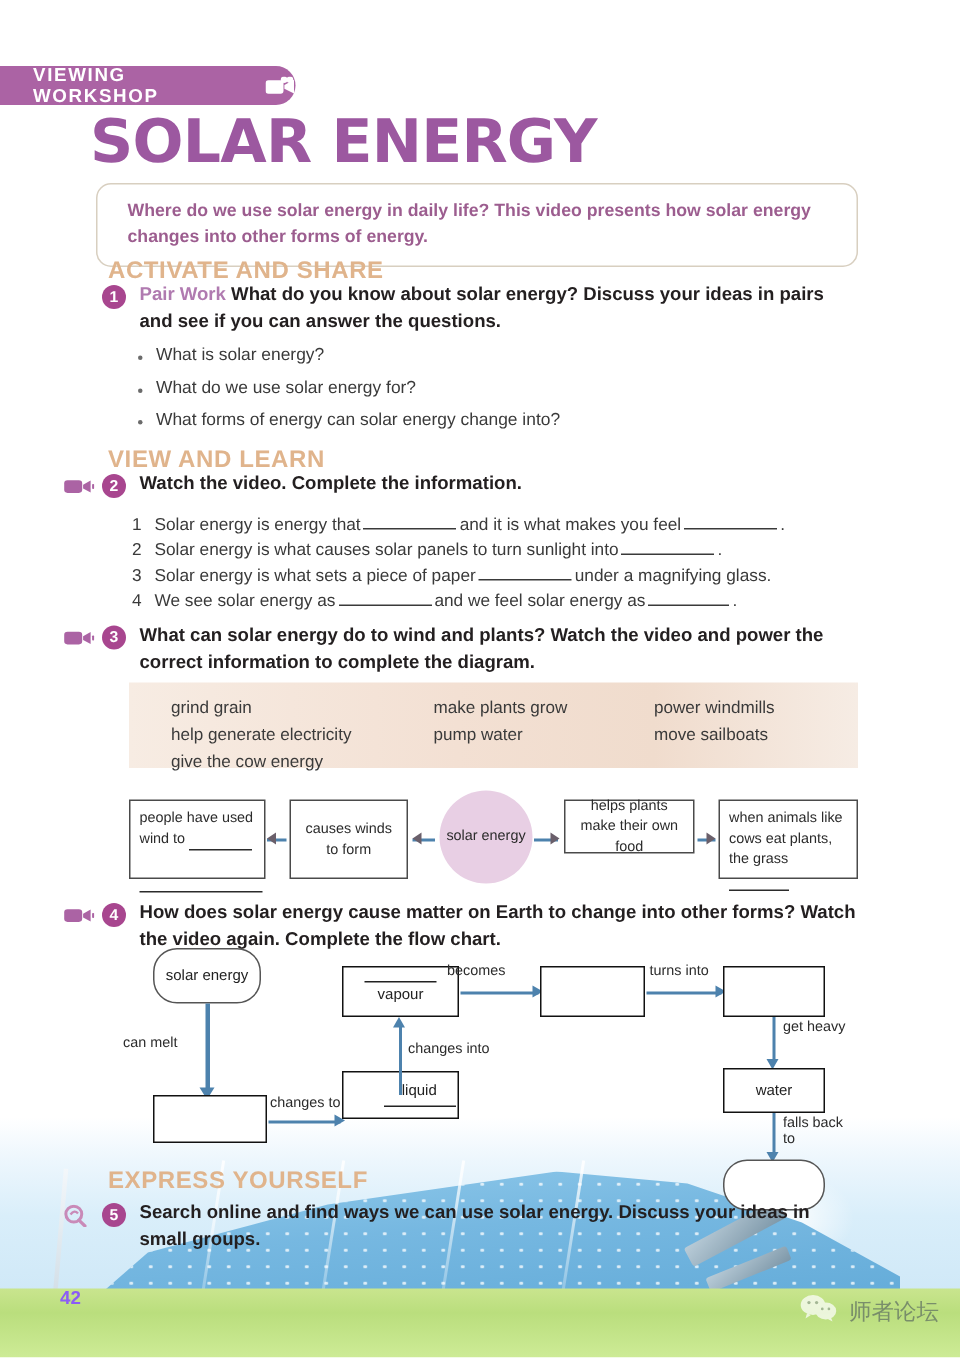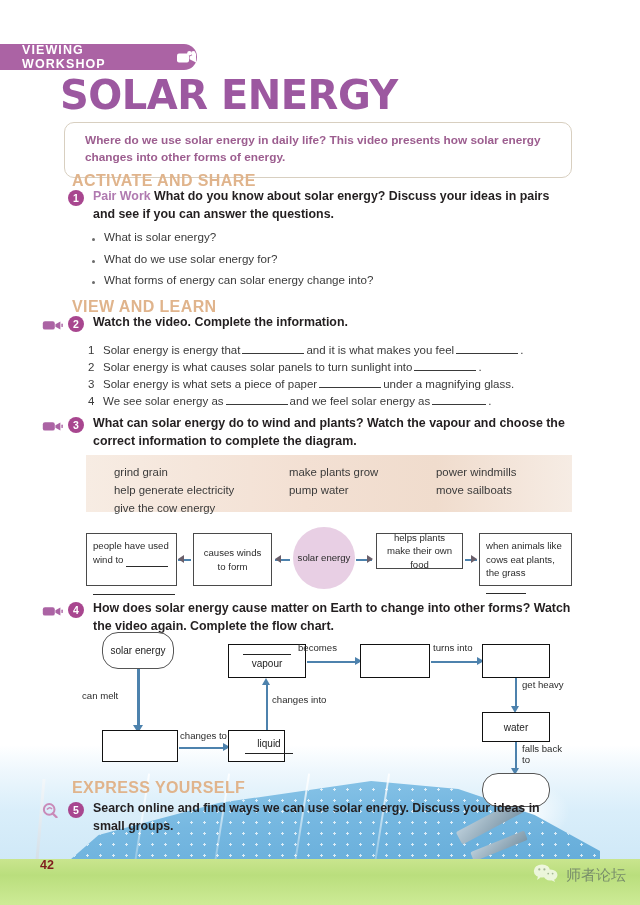--- a/index.html
+++ b/index.html
@@ -246,21 +246,21 @@
   .arr-h, .arr-v { position: absolute; background: #4d82ad; }
   .arr-h { height: 1.6px; }
   .arr-v { width: 1.6px; }
   .arrowhead { position: absolute; width: 0; height: 0; }
 
   
   .page-no {
     position: absolute;
     left: 40px; bottom: 33px;
     font-size: 12.5px; font-weight: bold;
-    color: #7f1d1d;
+    color: #8b5cf6;
     z-index: 4;
   }
   .watermark {
     position: absolute;
     right: 14px; bottom: 18px;
     display: flex; align-items: center;
     z-index: 4;
     opacity: .72;
   }
   .wm-text {
@@ -364,21 +364,21 @@
 
 <div class="task" style="top:415px;">
   <div class="cam-icon">
     <svg width="21" height="12" viewBox="0 0 21 12">
       <rect x="0.8" y="2.2" width="12" height="8.4" rx="2.2" fill="#ab63a4"></rect>
       <path d="M13.4 5.2 L18.4 2.4 L18.4 10.4 L13.4 7.7 Z" fill="#ab63a4"></path>
       <rect x="19.4" y="4.6" width="1.4" height="3.4" rx="0.6" fill="#ab63a4"></rect>
     </svg>
   </div>
   <div class="num-badge">3</div>
-  <div class="task-text">What can solar energy do to wind and plants? Watch the vapour and choose the correct information to complete the diagram.</div>
+  <div class="task-text">What can solar energy do to wind and plants? Watch the video and power the correct information to complete the diagram.</div>
 </div>
 
 <div class="wordbank">
   <div class="wb-col" style="left:28px; top:8px;">
     <div>grind grain</div>
     <div>help generate electricity</div>
     <div>give the cow energy</div>
   </div>
   <div class="wb-col" style="left:203px; top:8px;">
     <div>make plants grow</div>
@@ -441,21 +441,21 @@
   <div class="arr-v" style="left:77px; top:37px; height:58px; width:3px;"></div>
   <div class="arrowhead" style="left:73px; top:93px; border-left:5px solid transparent; border-right:5px solid transparent; border-top:8px solid #4d82ad;"></div>
   <div class="fc-label" style="left:22px; top:58px;">can melt</div>
 
   <div class="fc-box" style="left:42px; top:98px; width:76px; height:32px;"></div>
 
   <div class="arr-h" style="left:119px; top:115px; width:48px;"></div>
   <div class="arrowhead" style="left:163px; top:111px; border-top:4px solid transparent; border-bottom:4px solid transparent; border-left:7px solid #4d82ad;"></div>
   <div class="fc-label" style="left:120px; top:98px;">changes to</div>
 
-  <div class="fc-box" style="left:168px; top:98px; width:57px; height:32px;padding-left:25px;">
+  <div class="fc-box" style="left:168px; top:82px; width:78px; height:32px;padding-left:25px;">
     <span>liquid</span>
     <span class="fcline" style="margin-top:4px;"></span>
   </div>
 
   <div class="arr-v" style="left:206px; top:52px; height:46px;"></div>
   <div class="arrowhead" style="left:202px; top:46px; border-left:4.5px solid transparent; border-right:4.5px solid transparent; border-bottom:7px solid #4d82ad;"></div>
   <div class="fc-label" style="left:212px; top:62px;">changes into</div>
 
   <div class="fc-box" style="left:168px; top:12px; width:78px; height:34px;">
     <span class="fcline" style="margin-bottom:3px;"></span>

